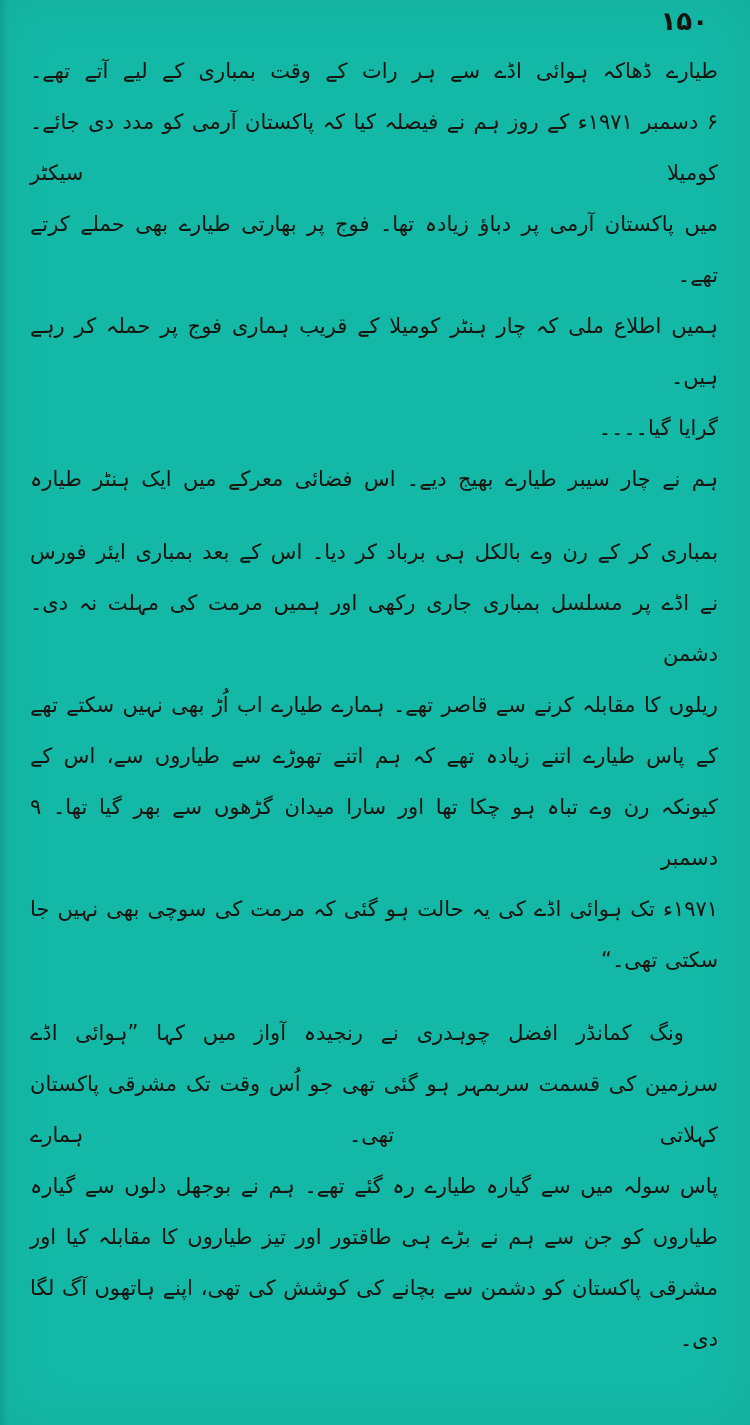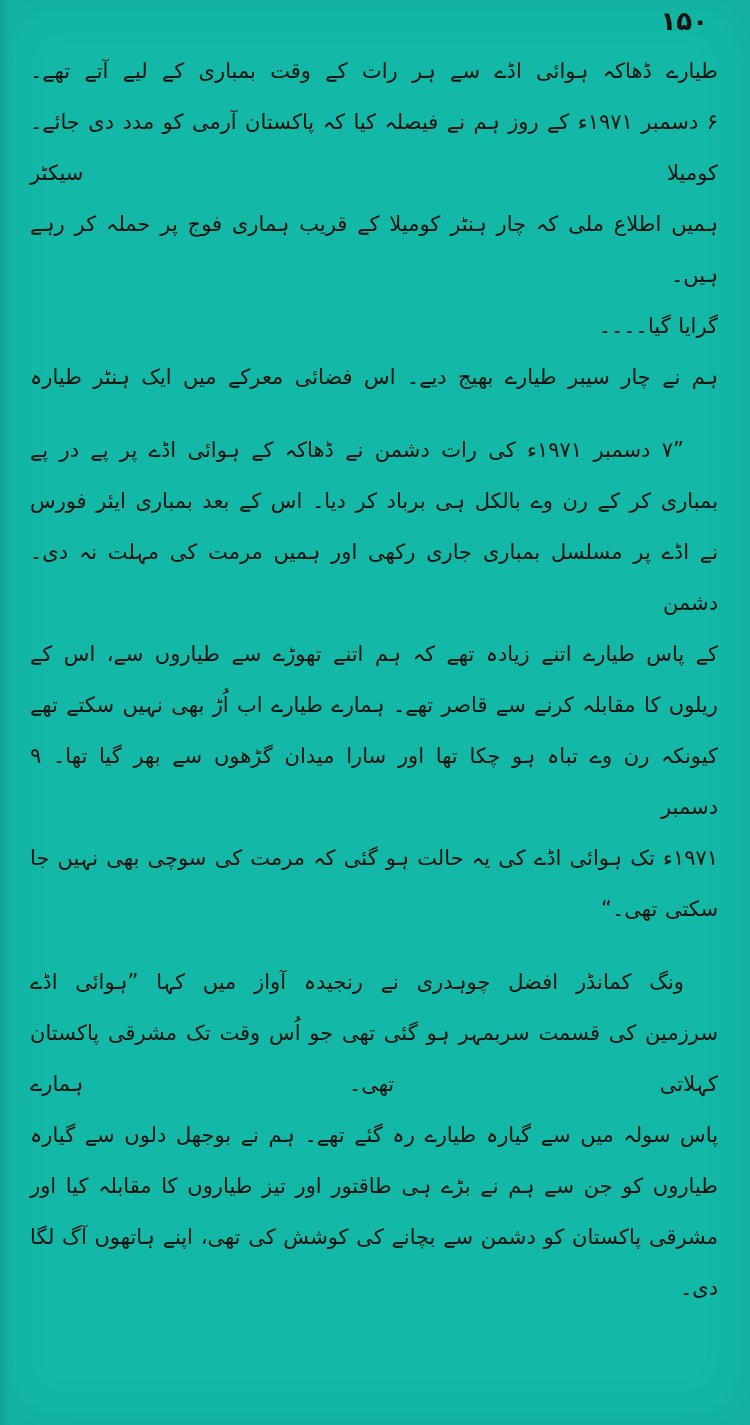--- a/index.html
+++ b/index.html
@@ -62,30 +62,30 @@
 </style>
 </head>
 <body>
 
 <div class="page">
   <div class="page-number">۱۵۰</div>
   <div class="text-body">
       <div class="para">
         <div class="line">طیارے ڈھاکہ ہوائی اڈے سے ہر رات کے وقت بمباری کے لیے آتے تھے۔</div>
         <div class="line">۶ دسمبر ۱۹۷۱ء کے روز ہم نے فیصلہ کیا کہ پاکستان آرمی کو مدد دی جائے۔ کومیلا سیکٹر</div>
+        <div class="line">میں پاکستان آرمی پر دباؤ زیادہ تھا۔ فوج پر بھارتی طیارے بھی حملے کرتے تھے۔</div>
         <div class="line">ہمیں اطلاع ملی کہ چار ہنٹر کومیلا کے قریب ہماری فوج پر حملہ کر رہے ہیں۔</div>
         <div class="line last">گرایا گیا۔۔۔۔</div>
         <div class="line">ہم نے چار سیبر طیارے بھیج دیے۔ اس فضائی معرکے میں ایک ہنٹر طیارہ</div>
       </div>
       <div class="para">
-        <div class="line indent">”۷ دسمبر ۱۹۷۱ء کی رات دشمن نے ڈھاکہ کے ہوائی اڈے پر پے در پے</div>
         <div class="line">بمباری کر کے رن وے بالکل ہی برباد کر دیا۔ اس کے بعد بمباری ایئر فورس</div>
         <div class="line">نے اڈے پر مسلسل بمباری جاری رکھی اور ہمیں مرمت کی مہلت نہ دی۔ دشمن</div>
+        <div class="line">ریلوں کا مقابلہ کرنے سے قاصر تھے۔ ہمارے طیارے اب اُڑ بھی نہیں سکتے تھے</div>
         <div class="line">کے پاس طیارے اتنے زیادہ تھے کہ ہم اتنے تھوڑے سے طیاروں سے، اس کے</div>
-        <div class="line">ریلوں کا مقابلہ کرنے سے قاصر تھے۔ ہمارے طیارے اب اُڑ بھی نہیں سکتے تھے</div>
         <div class="line">کیونکہ رن وے تباہ ہو چکا تھا اور سارا میدان گڑھوں سے بھر گیا تھا۔ ۹ دسمبر</div>
         <div class="line last">۱۹۷۱ء تک ہوائی اڈے کی یہ حالت ہو گئی کہ مرمت کی سوچی بھی نہیں جا سکتی تھی۔“</div>
       </div>
       <div class="para">
         <div class="line indent">ونگ کمانڈر افضل چوہدری نے رنجیدہ آواز میں کہا ”ہوائی اڈے</div>
         <div class="line">سرزمین کی قسمت سربمہر ہو گئی تھی جو اُس وقت تک مشرقی پاکستان کہلاتی تھی۔ ہمارے</div>
         <div class="line">پاس سولہ میں سے گیارہ طیارے رہ گئے تھے۔ ہم نے بوجھل دلوں سے گیارہ</div>
         <div class="line">طیاروں کو جن سے ہم نے بڑے ہی طاقتور اور تیز طیاروں کا مقابلہ کیا اور</div>
         <div class="line">مشرقی پاکستان کو دشمن سے بچانے کی کوشش کی تھی، اپنے ہاتھوں آگ لگا دی۔</div>
       </div>

